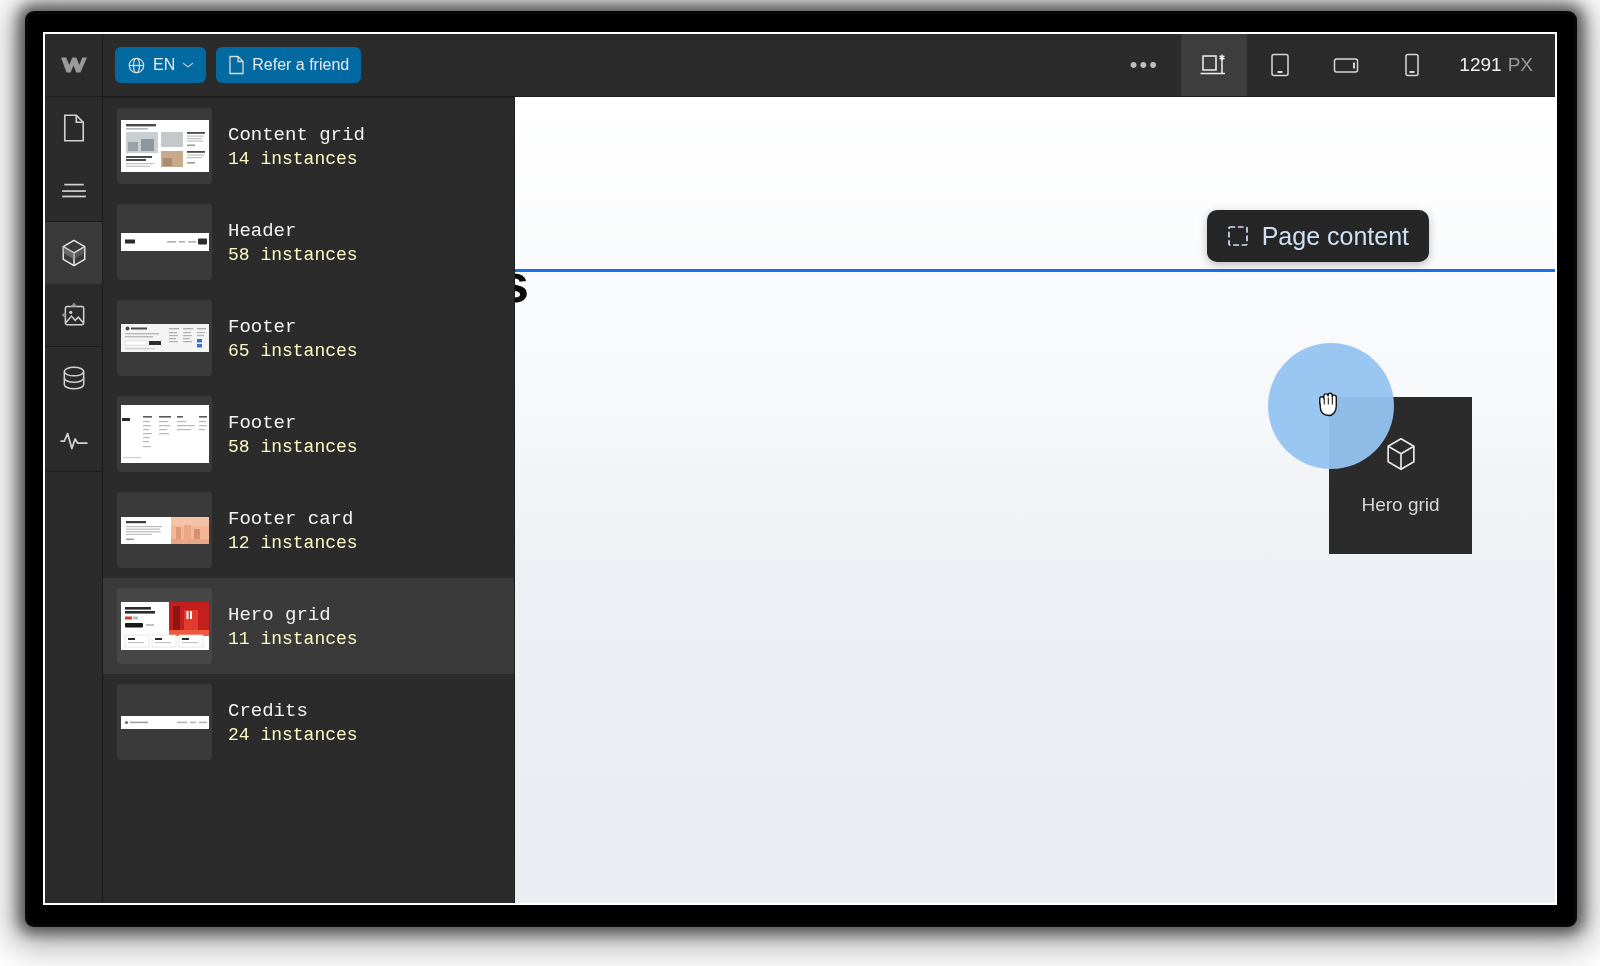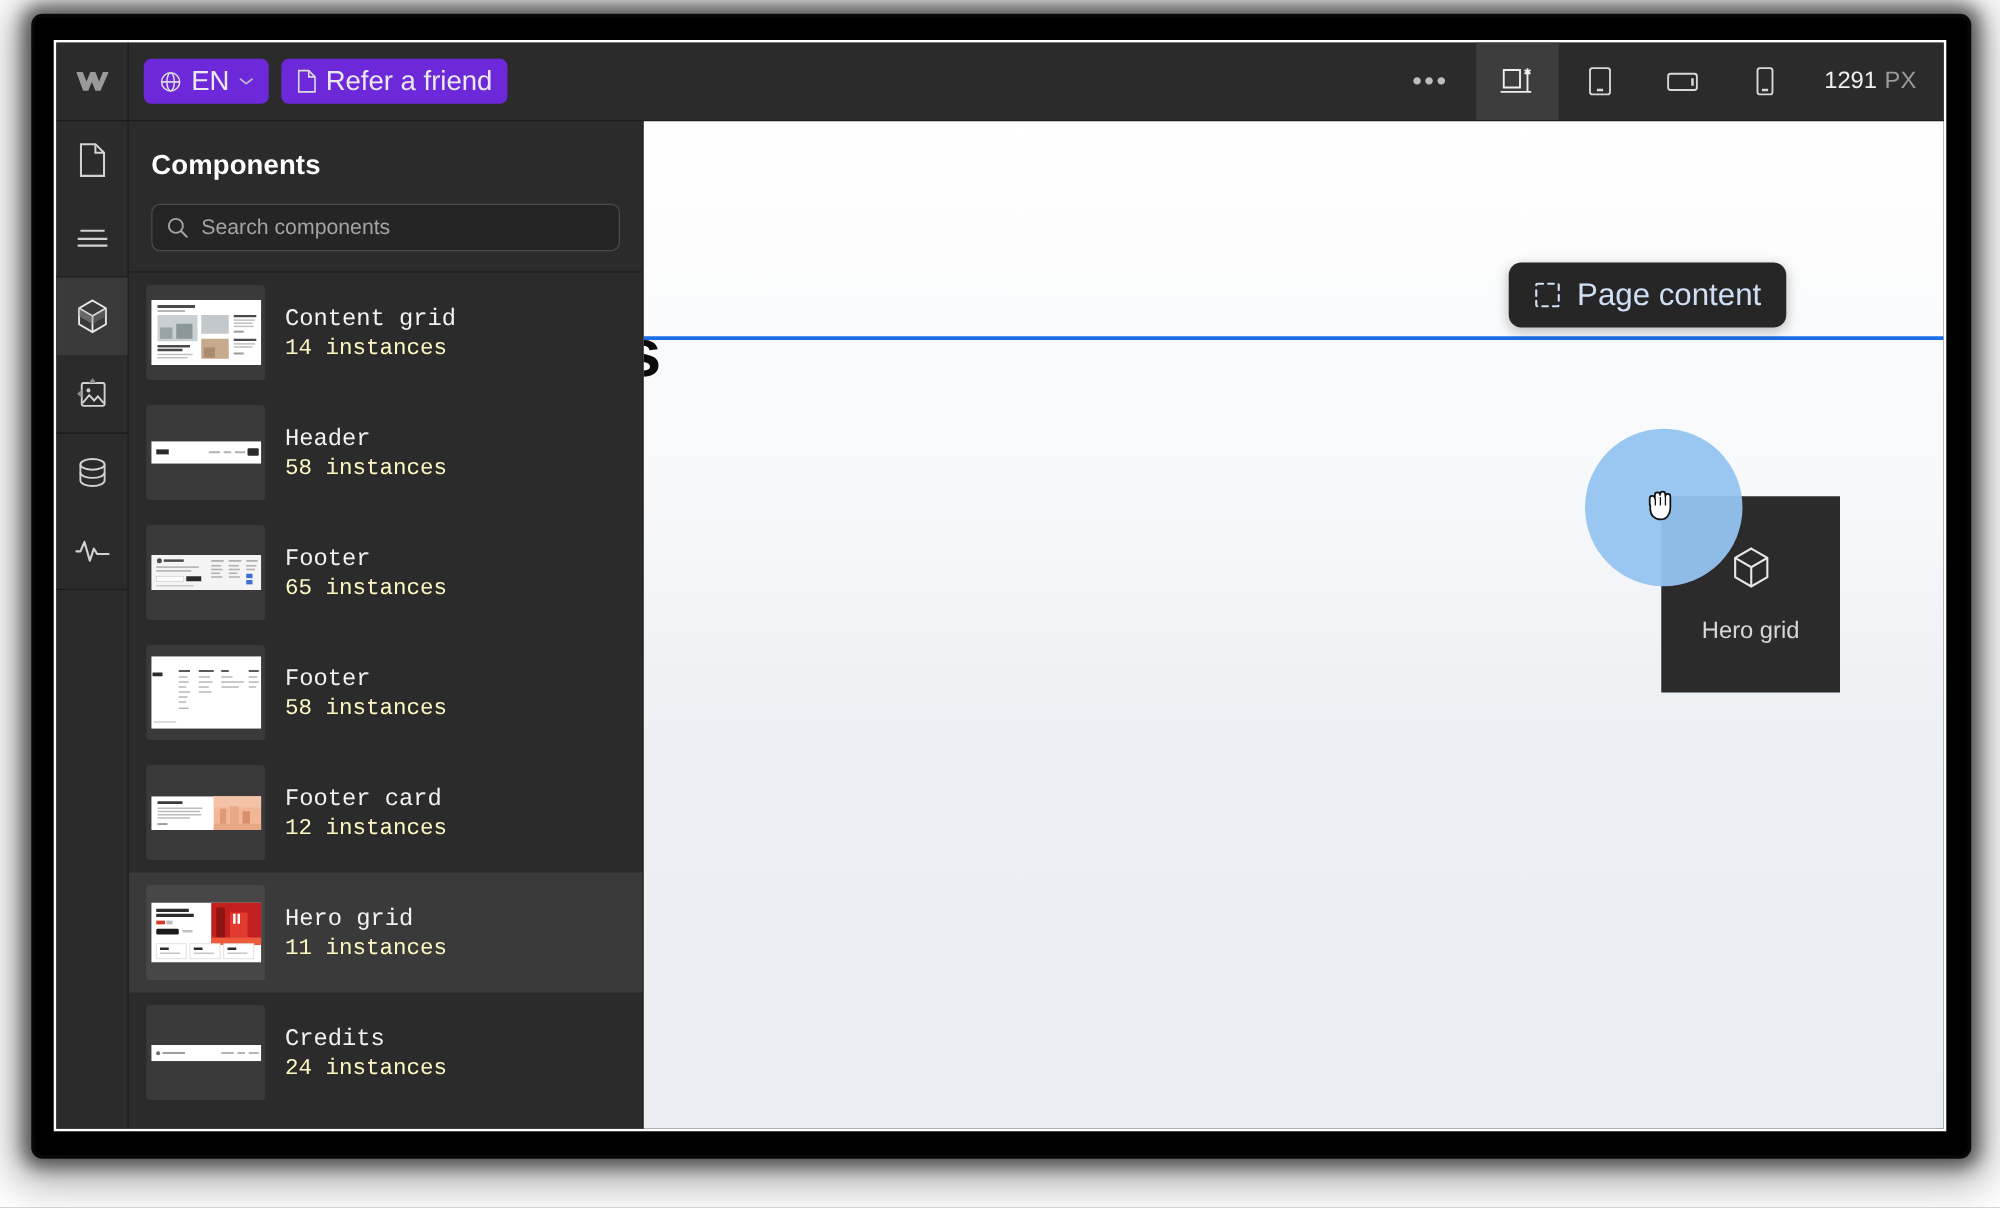--- a/index.html
+++ b/index.html
@@ -56,23 +56,23 @@
   .topbar-left {
     display: flex; align-items: center; gap: 10px;
     padding: 0 12px;
     flex: 1 1 auto;
   }
   .pill {
     display: inline-flex; align-items: center; gap: 7px;
     height: 36px;
     padding: 0 12px;
     border-radius: 6px;
-    background: #6d28d9;
+    background: #0369a1;
     color: #e9e9e9;
-    font-size: 22px;
+    font-size: 16px;
     cursor: pointer;
     white-space: nowrap;
   }
   .pill svg { flex: 0 0 auto; }
   .chev { width: 12px; height: 8px; opacity: .85; }
 
   .topbar-right {
     display: flex; align-items: stretch;
     flex: 0 0 auto;
   }
@@ -369,30 +369,20 @@
           <div class="rail-btn">
             <svg width="30" height="22" viewBox="0 0 28 20" fill="none" stroke="#d2d2d2" stroke-width="1.6" stroke-linecap="round" stroke-linejoin="round">
               <path d="M2 11h3l3-7 4 14 3-9 2.5 4H26"></path>
             </svg>
           </div>
         </div>
 
       </div>
 
       <div class="panel">
-        <div class="panel-head">
-          <div class="panel-title">Components</div>
-          <div class="search-box">
-            <svg width="18" height="18" viewBox="0 0 18 18" fill="none" stroke="#a3a3a3" stroke-width="1.5">
-              <circle cx="7.7" cy="7.7" r="5.6"></circle>
-              <line x1="11.8" y1="11.8" x2="16.4" y2="16.4" stroke-linecap="round"></line>
-            </svg>
-            <input type="text" placeholder="Search components" style="">
-          </div>
-        </div>
 
         <div class="comp-list">
 
           <div class="comp-row">
             <div class="thumb-wrap">
               <svg class="thumb" width="88" height="52" viewBox="0 0 88 52">
                 <rect width="88" height="52" fill="#ffffff"></rect>
                 <rect x="5" y="4" width="30" height="2.4" fill="#4a4a4a"></rect>
                 <rect x="5" y="8" width="22" height="1.6" fill="#b5b5b5"></rect>
                 <rect x="5" y="12" width="32" height="21" fill="#c9cfd2"></rect>

